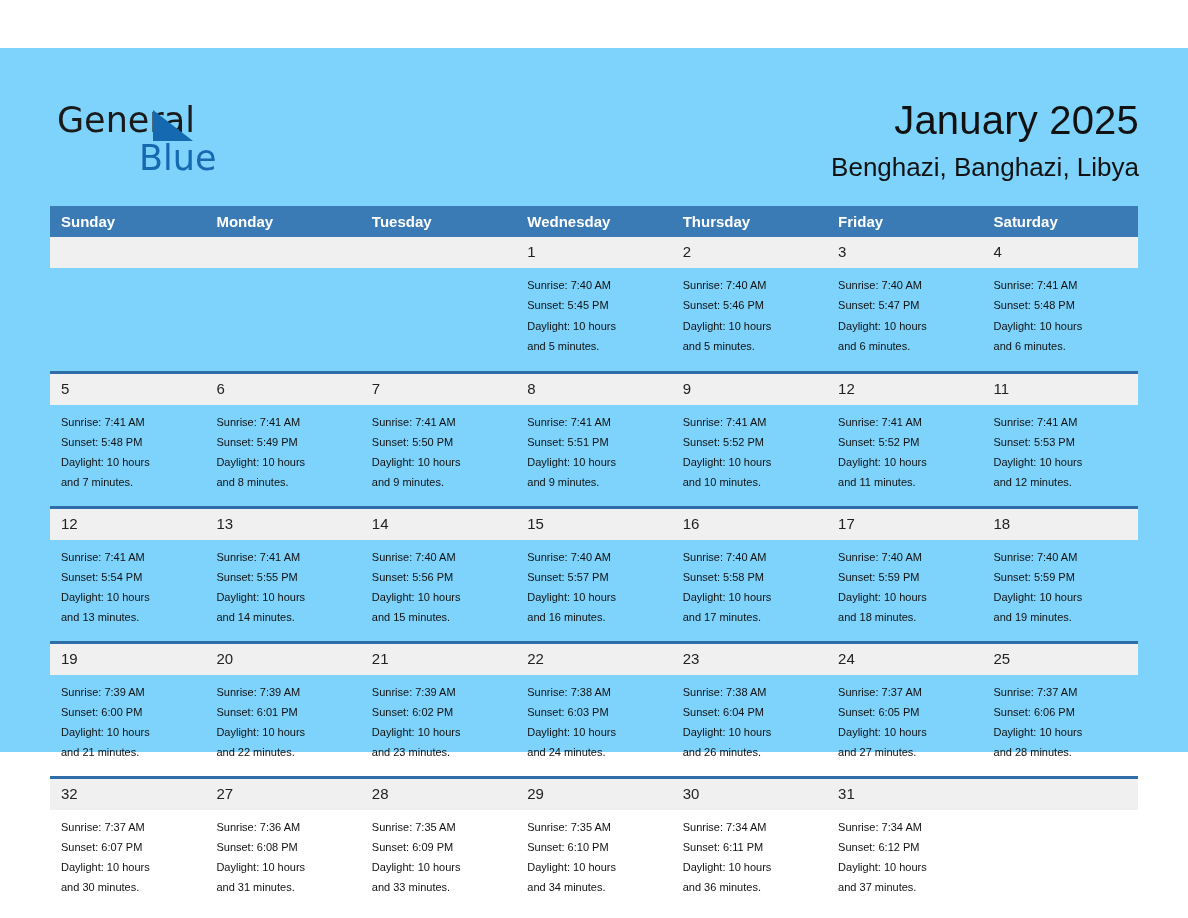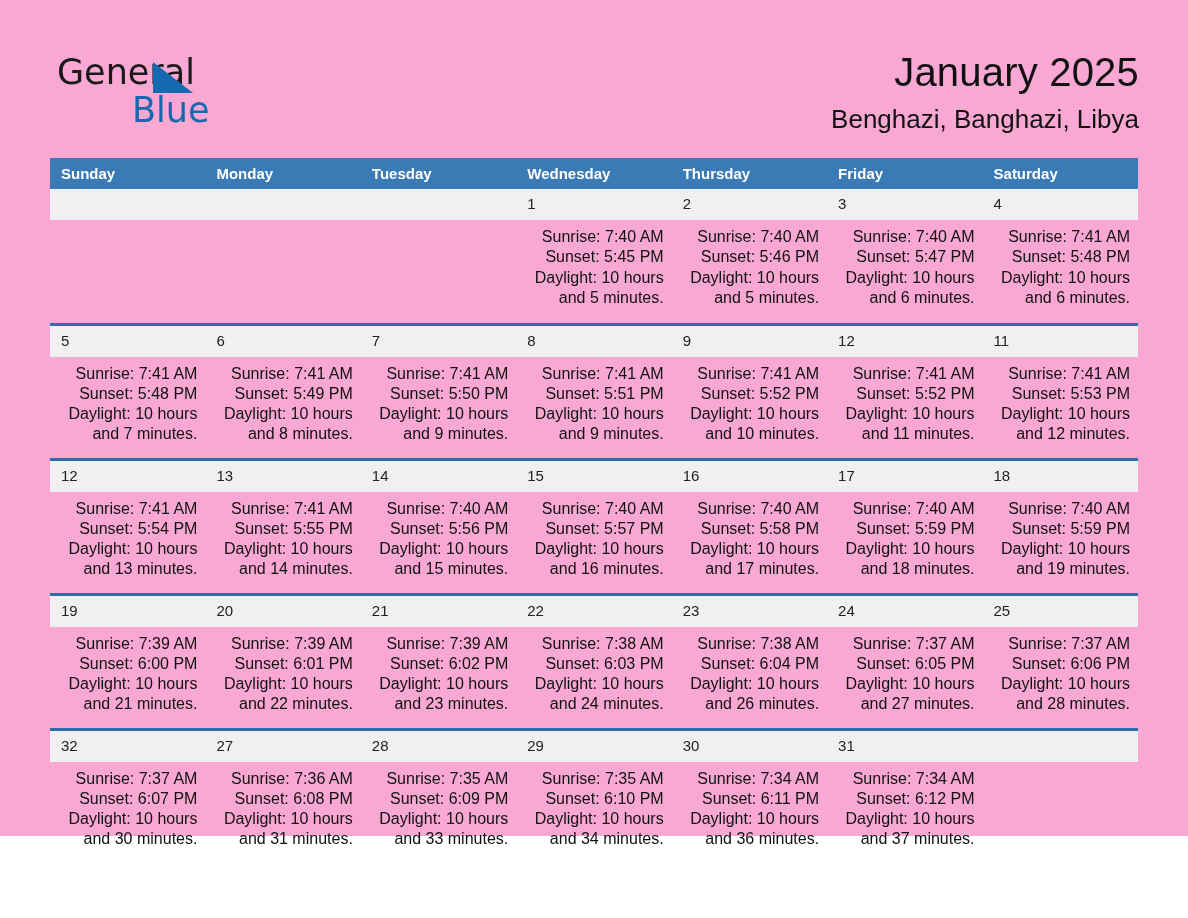--- a/index.html
+++ b/index.html
@@ -7,22 +7,23 @@
   html, body {
     width: 1188px;
     height: 918px;
     background: #ffffff;
     font-family: "Liberation Sans", sans-serif;
     color: #000000;
   }
   .page {
     position: relative;
     width: 1188px;
-    height: 836px;
-    background: #f9a8d4;
+    height: 704px;
+    background: #7dd3fc;
+    margin-top: 48px;
   }
 
   
   .header {
     position: absolute;
     left: 0; top: 0;
     width: 1188px;
     height: 155px;
   }
   .logo {
@@ -45,21 +46,21 @@
   .logo-tri {
     position: absolute;
     left: 96px;
     top: 10px;
     width: 0; height: 0;
     border-left: 40px solid #1569b0;
     border-top: 31px solid transparent;
   }
   .logo-blue {
     position: absolute;
-    left: 75px;
+    left: 82px;
     top: 38px;
     font-size: 35px;
     line-height: 40px;
     color: #1569b0;
     font-family: "DejaVu Sans", sans-serif;
     font-weight: 400;
   }
 
   .title-block {
     position: absolute;
@@ -114,25 +115,24 @@
   .datenum {
     background: #f0f0f0;
     font-size: 15px;
     line-height: 18px;
     color: #222222;
     padding: 6px 0 7px 11px;
     height: 31px;
   }
   .info {
     padding: 7px 8px 0 11px;
-    font-size: 16px;
+    font-size: 11px;
     line-height: 20.3px;
     color: #111111;
     white-space: pre-line;
-    text-align: right;
   }
   .empty .datenum { background: #f0f0f0; }
 </style>
 </head>
 <body>
 
 <div class="page">
 
   <div class="header">
 

